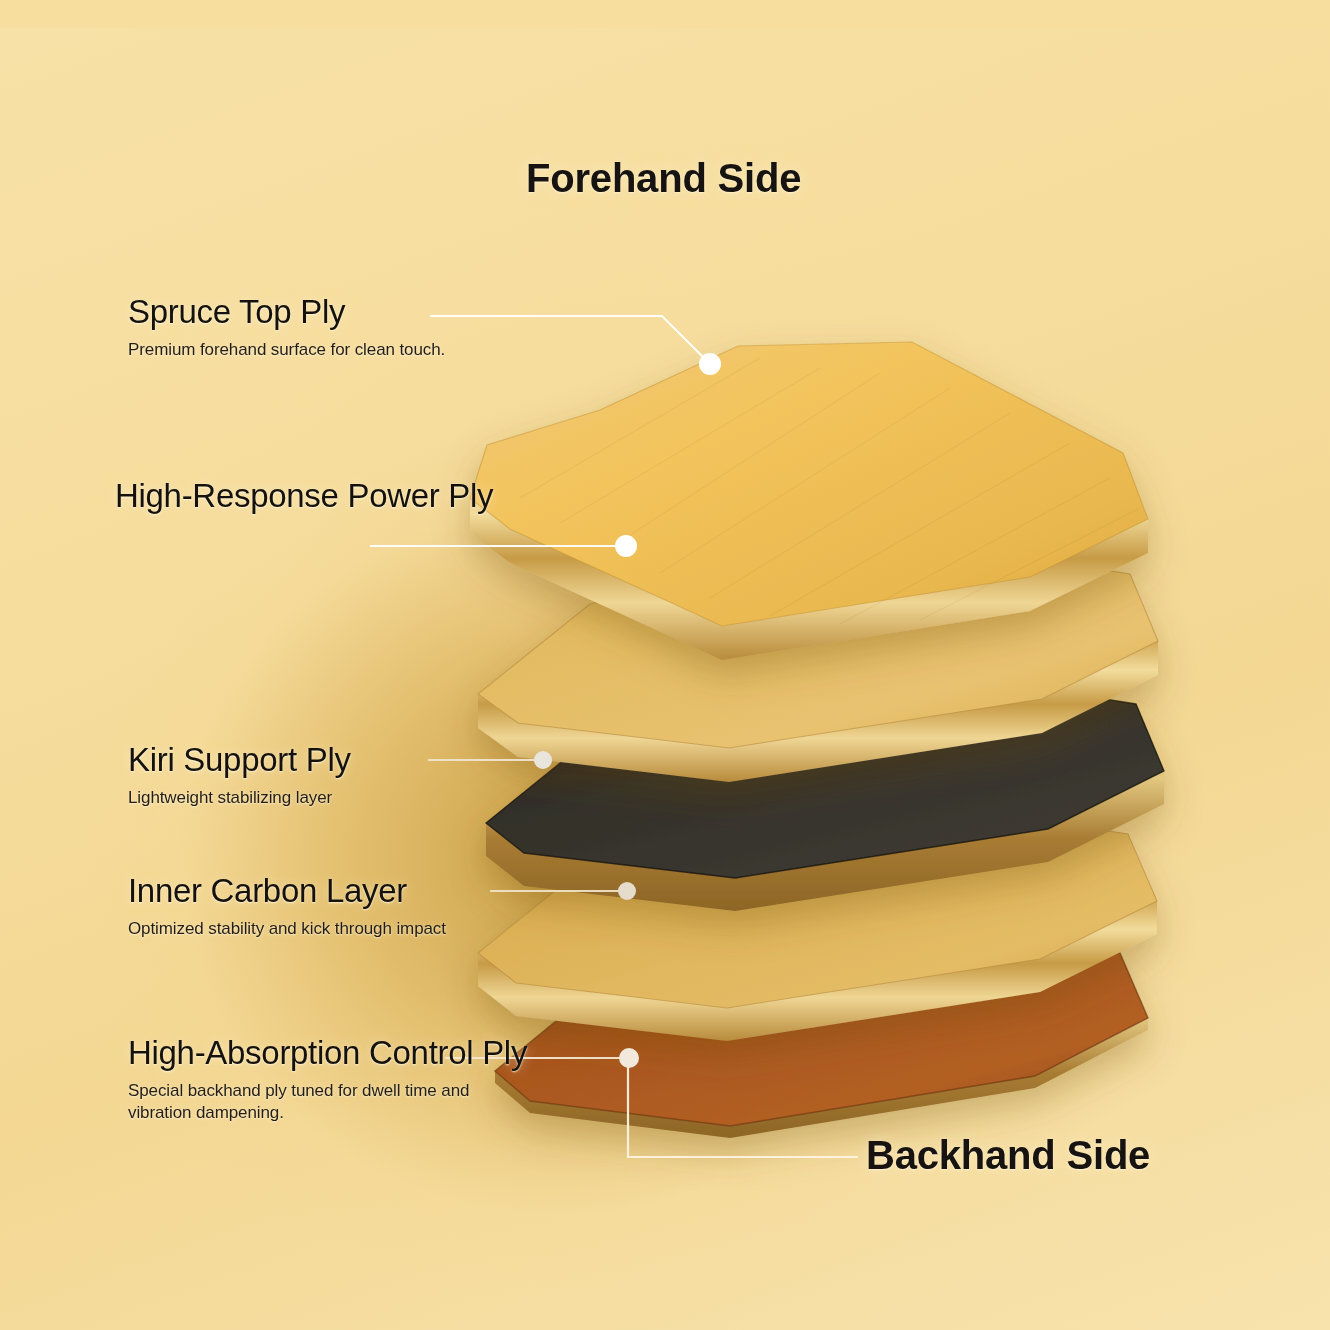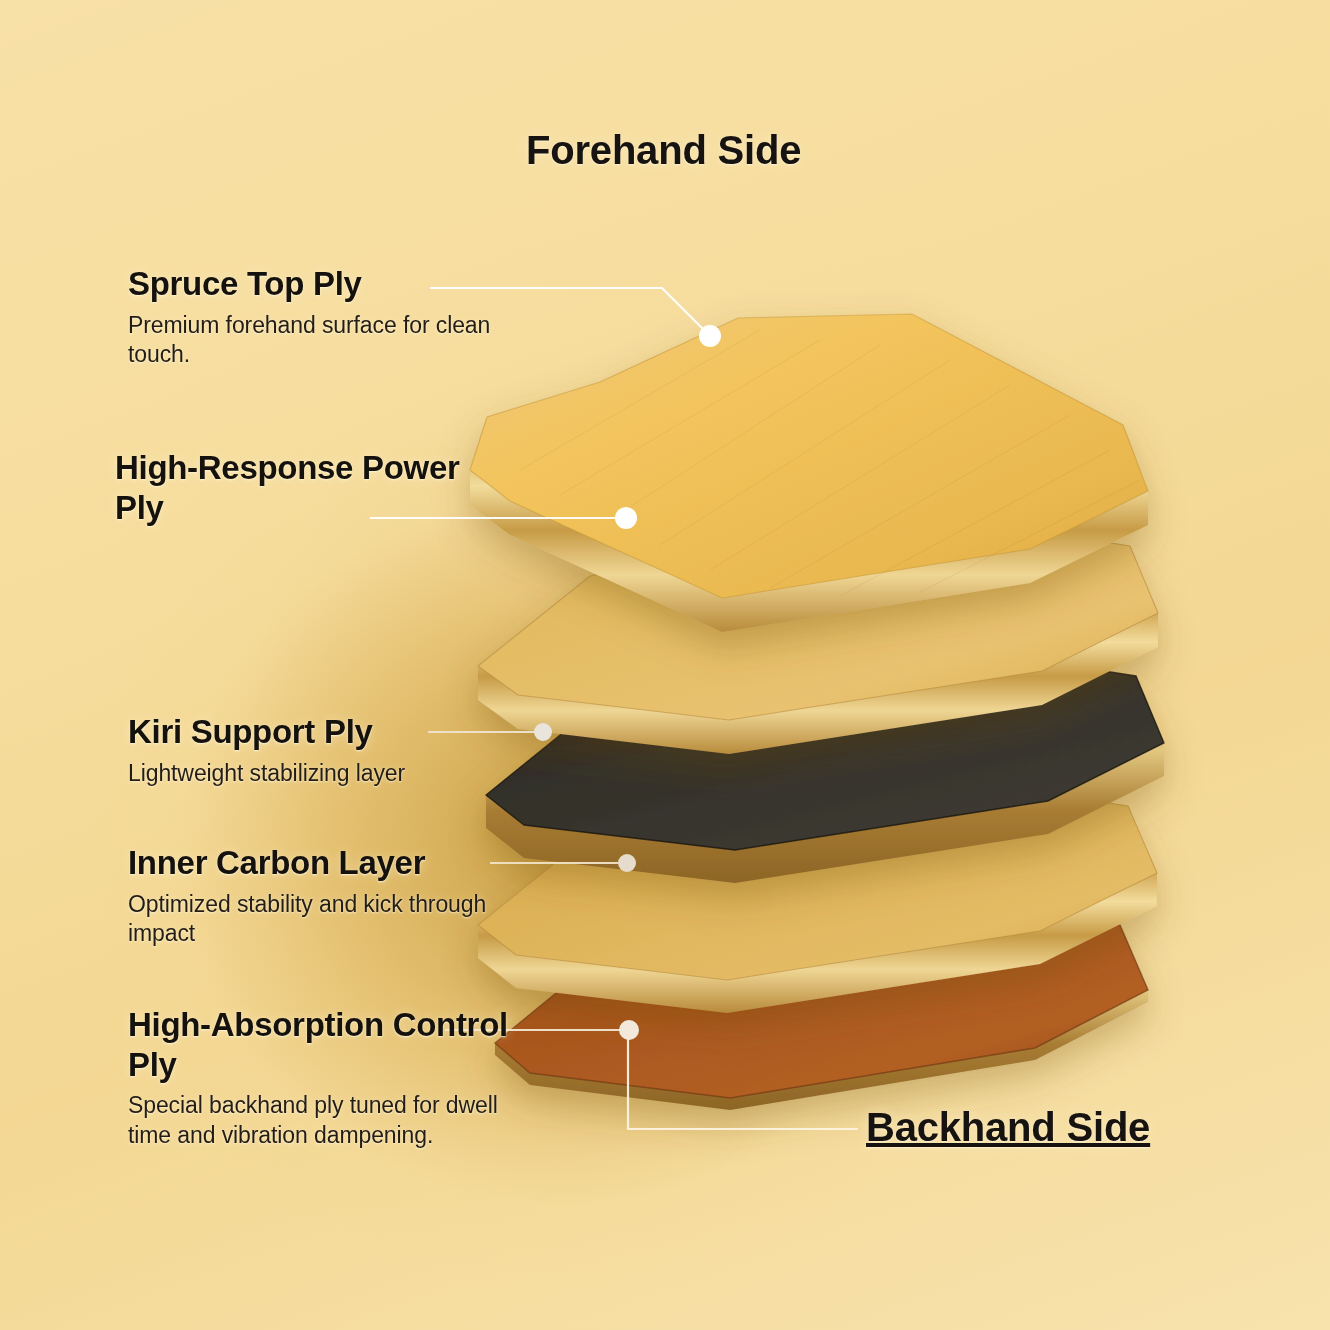--- a/index.html
+++ b/index.html
@@ -11,48 +11,49 @@
     position:relative;
   }
 
   
   #stage {
     position:absolute; inset:0;
     background:
       radial-gradient(ellipse 560px 520px at 42% 64%, rgba(176,124,20,0.55) 0%, rgba(196,146,40,0.34) 38%, rgba(240,207,130,0.08) 68%, rgba(247,222,159,0) 85%),
       radial-gradient(ellipse 780px 700px at 50% 55%, rgba(228,186,104,0.40) 0%, rgba(244,217,152,0.12) 55%, rgba(247,222,159,0) 80%),
       linear-gradient(160deg,#f8e1a6 0%,#f6dd9e 34%,#f3d793 62%,#f8e3ad 100%);
+    margin-top: 28px;
   }
 
   
   .side-title {
     position:absolute;
     font-size:40px;
     font-weight:bold;
     color:#171310;
     letter-spacing:-0.2px;
     text-shadow:0 1px 2px rgba(255,245,215,0.85), 0 0 14px rgba(255,240,200,0.6);
     white-space:nowrap;
   }
   #forehand-title { left:526px; top:128px; }
-  #backhand-title { left:866px; top:1105px;text-decoration:underline; }
+  #backhand-title { left:866px; top:1105px; }
 
   
   .label-block { position:absolute; width:400px; }
   .label-title {
     font-size:33px;
-    font-weight:bold;
+    font-weight:normal;
     color:#15110d;
     line-height:1.20;
     letter-spacing:-0.3px;
     text-shadow:0 1px 2px rgba(255,246,218,0.9), 0 0 12px rgba(255,242,205,0.55);
   }
   .label-desc {
     margin-top:7px;
-    font-size:23px;
+    font-size:17px;
     font-weight:400;
     color:#231d15;
     line-height:1.30;
     letter-spacing:-0.1px;
     text-shadow:0 1px 2px rgba(255,246,218,0.8), 0 0 10px rgba(255,242,205,0.45);
   }
 
   #lbl-0 { left:128px; top:264px; }
   #lbl-1 { left:115px; top:448px; }
   #lbl-2 { left:128px; top:712px; }

